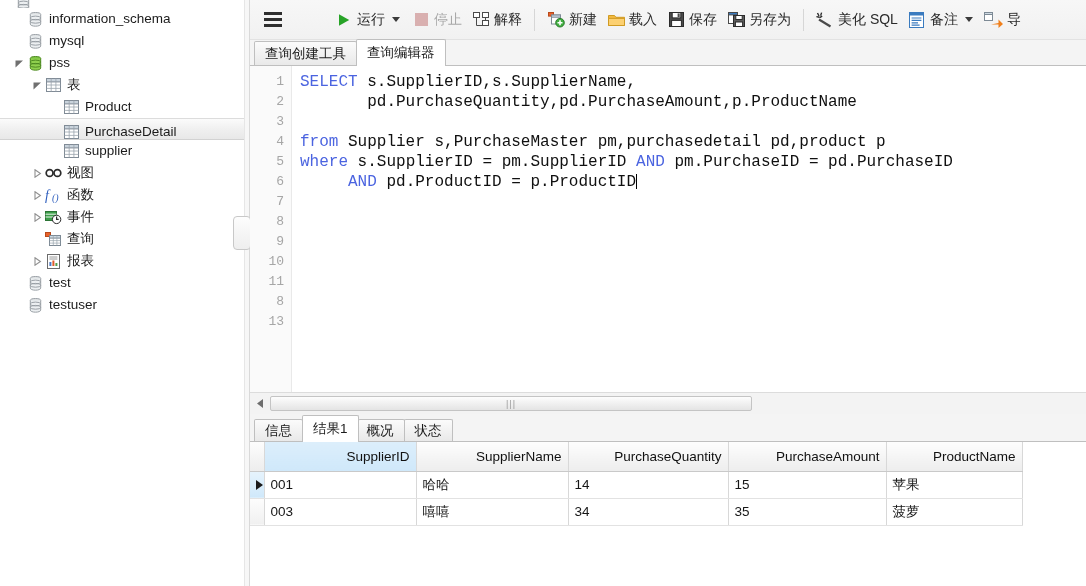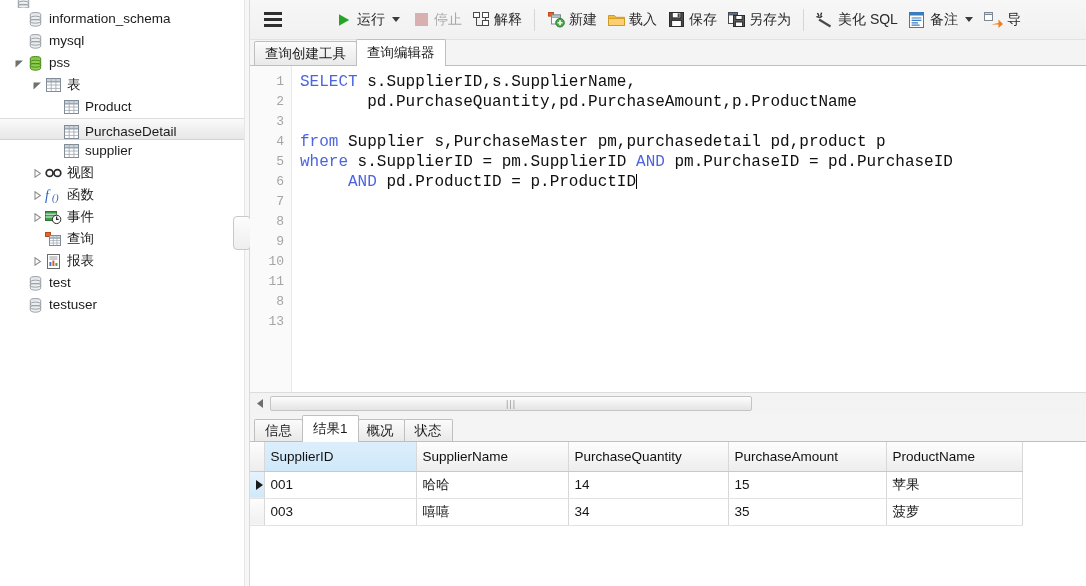--- a/index.html
+++ b/index.html
@@ -254,20 +254,21 @@
     font-size: 13.5px;
     color: #161616;
     overflow: hidden;
     white-space: nowrap;
   }
   table.rs th {
     background: linear-gradient(to bottom,#fdfdfd,#ededed);
     border-bottom: 1px solid #c9c9c9;
     height: 29px;
     color: #111;
+    text-align: right;
   }
   table.rs th.selcol {
     background: linear-gradient(to bottom,#dceefb,#cfe8fa);
   }
   td.rowhdr, th.rowhdr {
     width: 14px; padding: 0;
     background: linear-gradient(to bottom,#fdfdfd,#f0f0f0);
     border-right: 1px solid #cfcfcf;
     text-align:center;
   }

